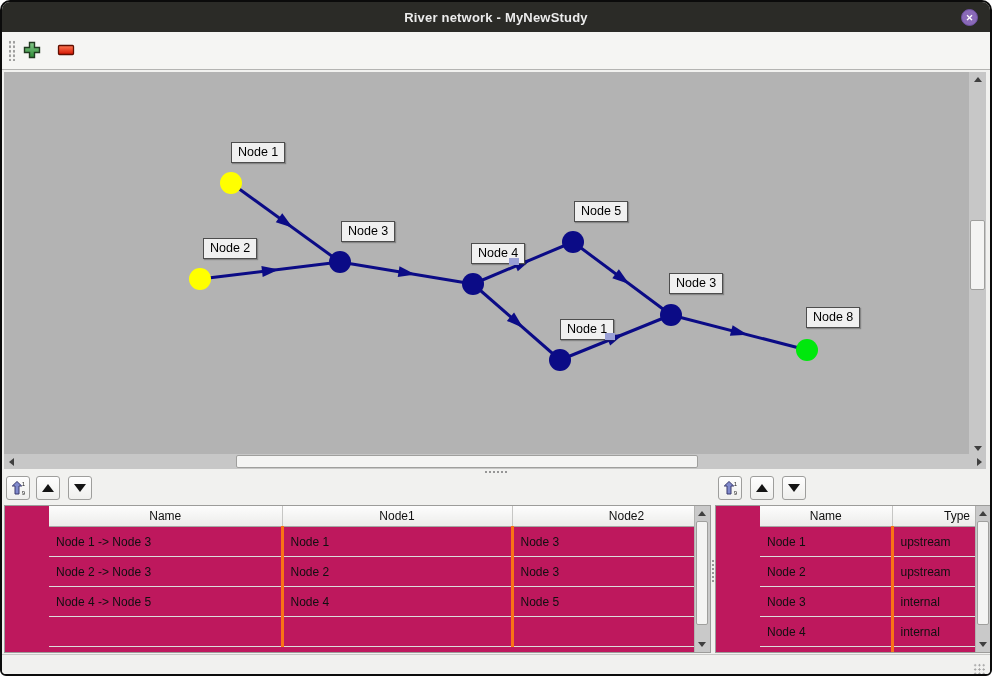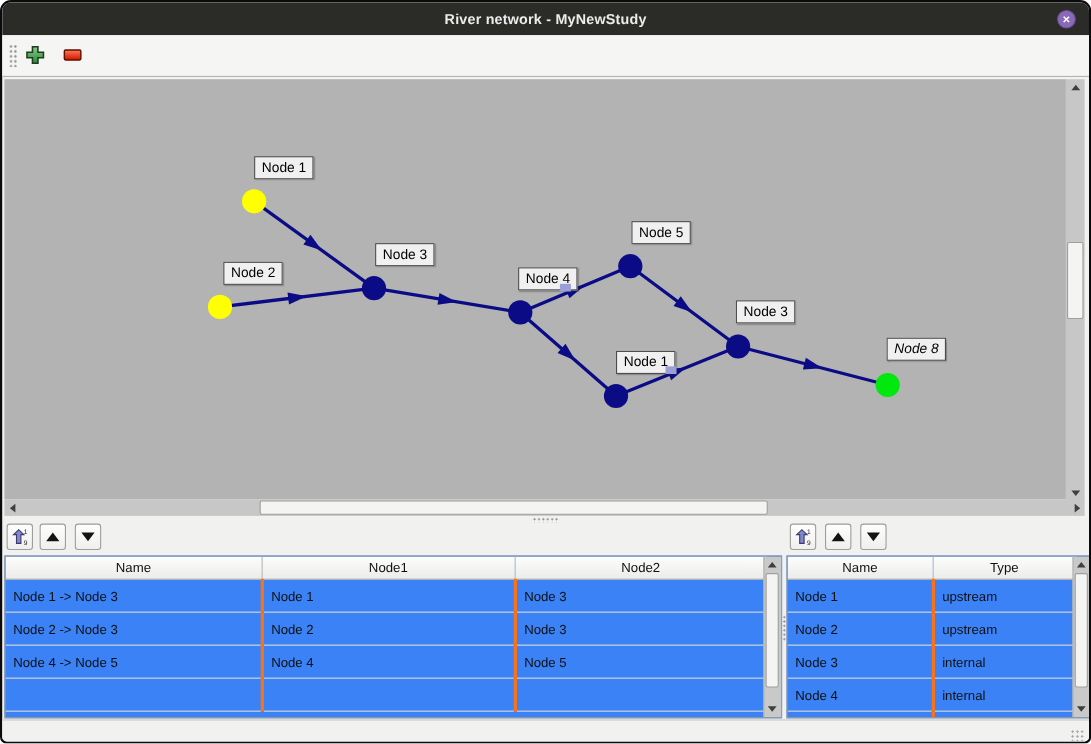--- a/index.html
+++ b/index.html
@@ -51,22 +51,22 @@
           background-image:radial-gradient(circle,#969696 .9px,transparent 1.1px);background-size:4px 4px;}
 
   
   .pbtn{position:absolute;top:474px;width:24px;height:24px;border:1px solid #9e9e9c;border-radius:3px;
         background:linear-gradient(#fefefe,#efefed);display:flex;align-items:center;justify-content:center;
         cursor:pointer;box-sizing:border-box;}
   .tri-up-b{border-left:6px solid transparent;border-right:6px solid transparent;border-bottom:8px solid #141414;}
   .tri-dn-b{border-left:6px solid transparent;border-right:6px solid transparent;border-top:8px solid #141414;}
 
   
-  .tablebox{position:absolute;top:503px;height:148px;background:#3b82f6;border:1px solid #9c9c9a;
-            box-sizing:border-box;overflow:hidden;}
+  .tablebox{position:absolute;top:503px;height:148px;background:#be185d;border:1px solid #9c9c9a;
+            box-sizing:border-box;overflow:hidden;padding-left:44px;}
   .tablebox table{border-collapse:collapse;table-layout:fixed;font-size:12px;color:#101010;}
   .tablebox th{height:20px;font-weight:normal;text-align:center;padding:0;
                background:linear-gradient(#fdfdfd,#ececea);
                border-bottom:1px solid #a6a6a4;border-right:1px solid #c6c6c4;font-size:12px;}
   .tablebox td{height:29px;padding:0 4px 0 7px;border-right:3px solid #f97316;
                border-bottom:1px solid #dcdcda;overflow:hidden;white-space:nowrap;}
   .tscroll{position:absolute;right:0;top:0;width:15px;height:100%;background:#c9c9c9;border-left:1px solid #b2b2b0;}
 
   
   .statusbar{position:absolute;left:0;top:652px;width:100%;height:24px;background:#f1f1ef;
@@ -140,21 +140,21 @@
         <circle cx="803" cy="278" r="11" fill="#00e80d"></circle>
       </svg>
     <div id="labels-layer">
         <div class="node-label" style="left: 227px; top: 70px;">Node 1</div>
         <div class="node-label" style="left: 199px; top: 166px;">Node 2</div>
         <div class="node-label" style="left: 337px; top: 149px;">Node 3</div>
         <div class="node-label" style="left: 467px; top: 171px;">Node 4</div>
         <div class="node-label" style="left: 570px; top: 129px;">Node 5</div>
         <div class="node-label" style="left: 556px; top: 247px;">Node 1</div>
         <div class="node-label" style="left: 665px; top: 201px;">Node 3</div>
-        <div class="node-label" style="left: 802px; top: 235px; font-style: italic;">Node 8</div>
+        <div class="node-label" style="left: 802px; top: 235px;">Node 8</div>
         <div class="sel-mark" style="left: 505px; top: 186px;"></div>
         <div class="sel-mark" style="left: 601px; top: 261px;"></div>
       </div>
   </div>
 
   <div class="vscroll">
     <div class="sb-btn" style="left:0;top:0;width:17px;height:14px;">
         <span class="tri tri-up-s"></span>
       </div>
     <div class="sb-thumb" style="left:1px;top:148px;width:15px;height:70px;"></div>

